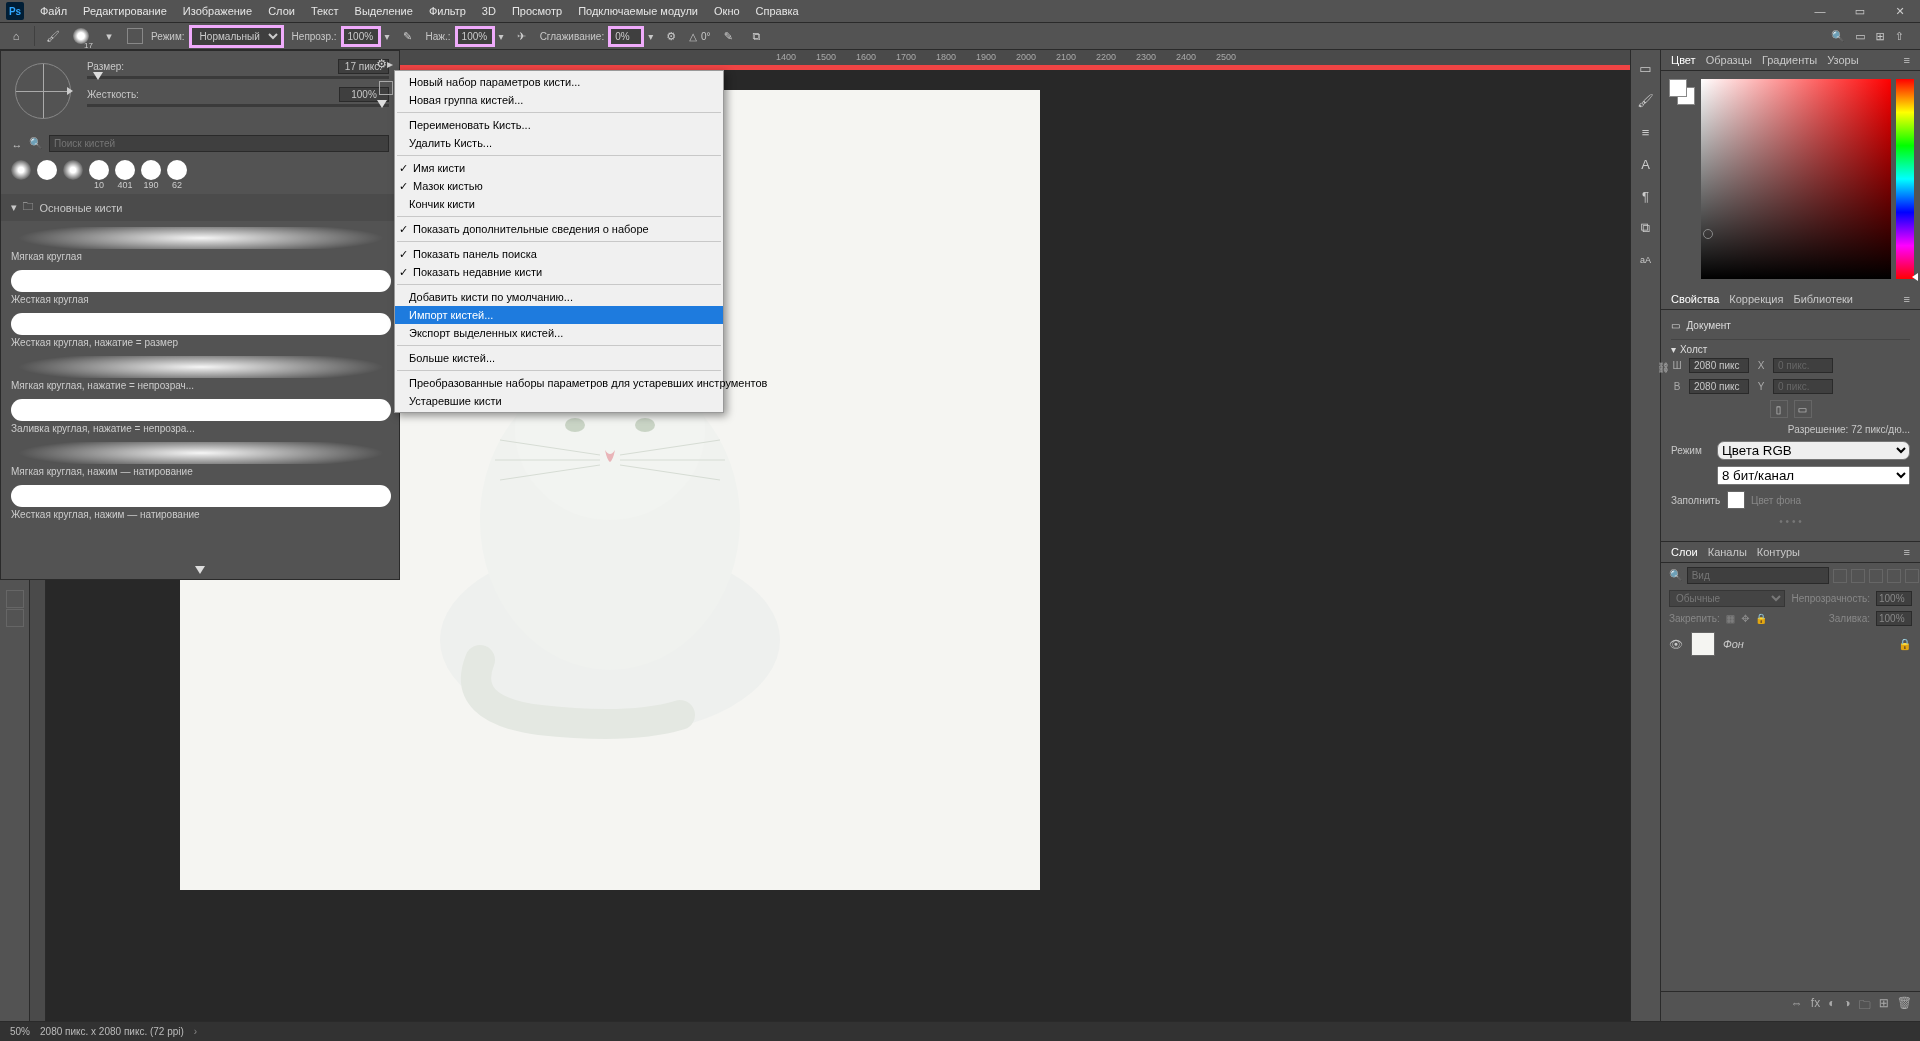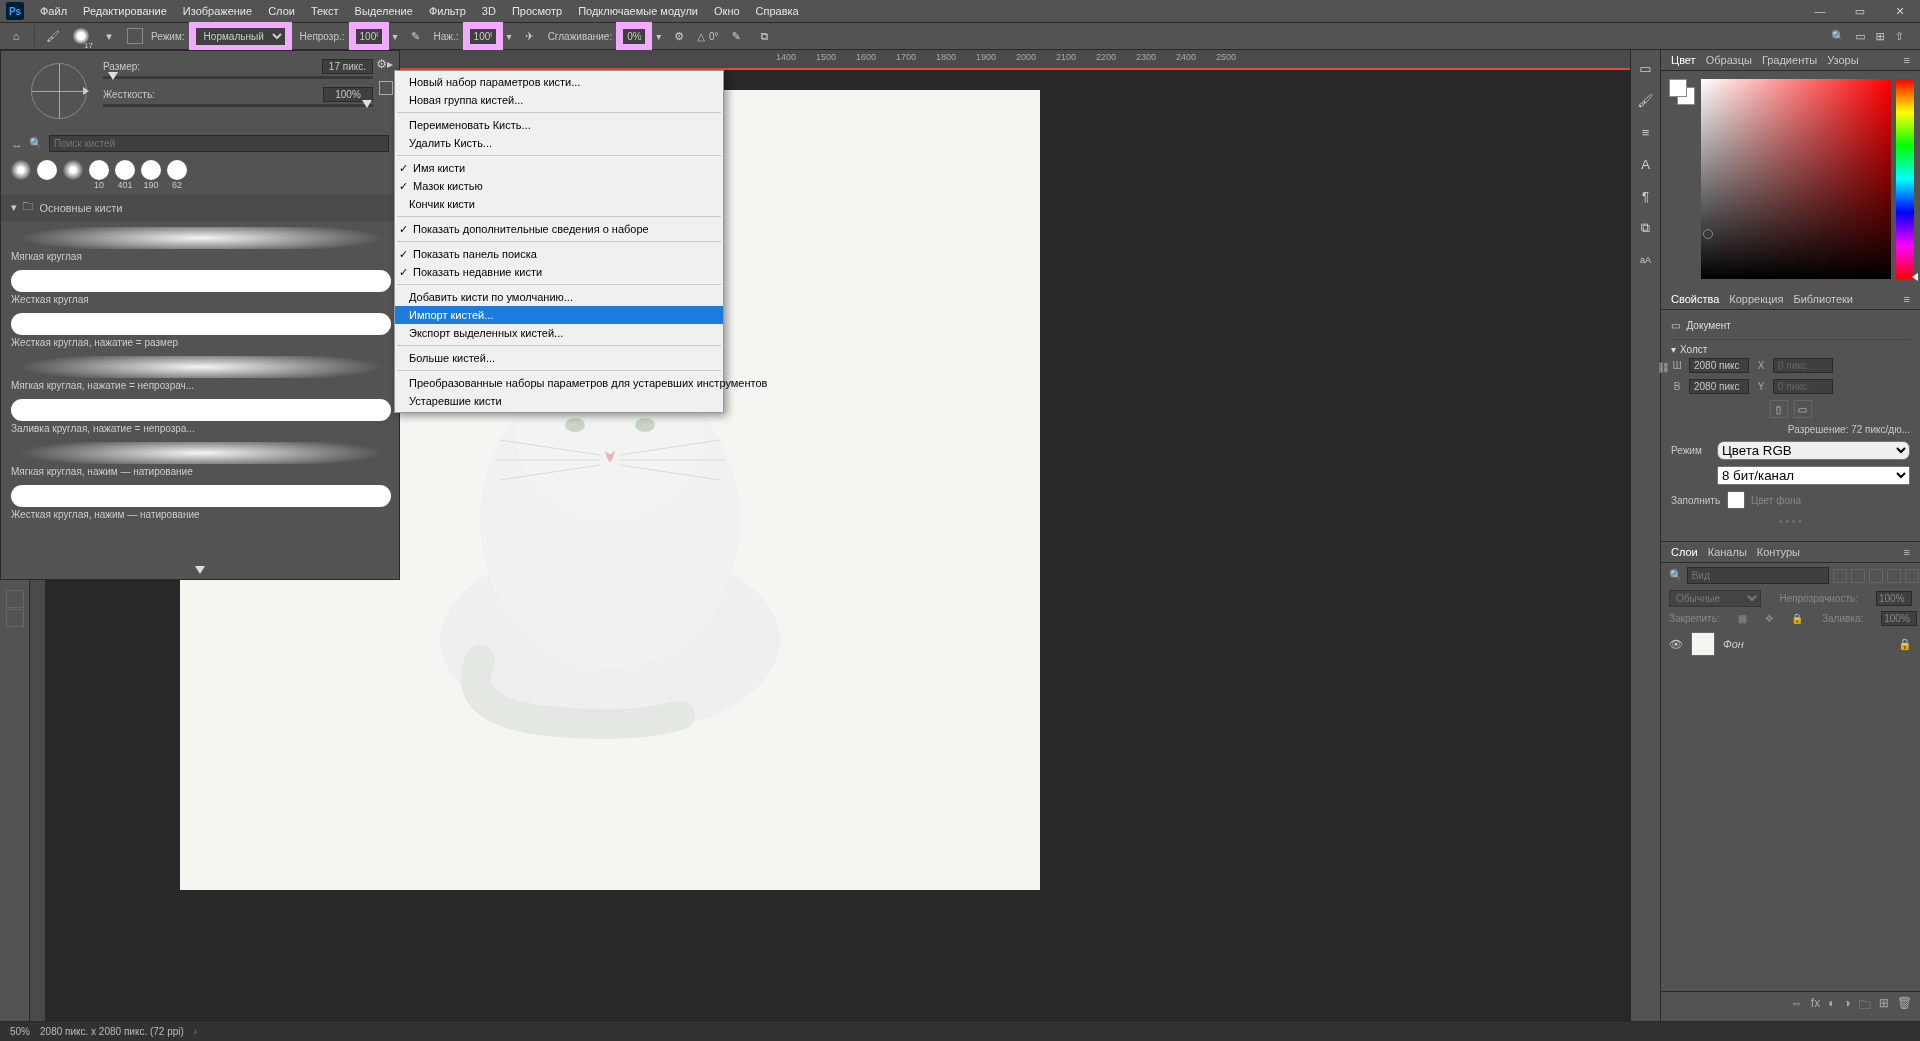--- a/index.html
+++ b/index.html
@@ -10,45 +10,45 @@
 .menubar .ps-logo { width:18px; height:18px; background:#001e36; border-radius:2px; display:flex; align-items:center; justify-content:center; color:#31a8ff; font-weight:bold; font-size:10px; margin-right:8px; }
 .menubar span.mb { padding:0 8px; cursor:default; color:#e6e6e6; font-size:11px; }
 .menubar .winbtns { position:absolute; right:0; top:0; display:flex; height:22px; }
 .menubar .winbtns div { width:40px; display:flex; align-items:center; justify-content:center; color:#ccc; }
 
 
 .options { height:28px; background:#535353; border-top:1px solid #2a2a2a; border-bottom:1px solid #2a2a2a; display:flex; align-items:center; padding:0 6px; gap:8px; }
 .options .ico { width:20px; height:20px; display:flex; align-items:center; justify-content:center; color:#ccc; }
 .options .sep { width:1px; height:20px; background:#404040; }
 .opt-field { display:flex; align-items:center; gap:4px; font-size:10px; }
-.opt-field select, .opt-field input { background:#3f3f3f; border:7px solid #f0abfc; color:#ccc; font-size:10px; padding:2px 4px; }
+.opt-field select, .opt-field input { background:#3f3f3f; border:3px solid #f0abfc; color:#ccc; font-size:10px; padding:2px 4px; }
 .options .right { margin-left:auto; display:flex; gap:10px; padding-right:10px; }
 
 
 .tabbar { height:26px; background:#323232; border-bottom:1px solid #2a2a2a; display:flex; align-items:flex-end; padding:0 8px; position:relative; }
 .tabbar .collapseR { position:absolute; right:6px; top:2px; color:#aaa; }
 
 
 .main { position:absolute; top:50px; left:0; right:0; bottom:20px; display:flex; }
 .tools { width:30px; background:#535353; border-right:1px solid #2a2a2a; }
 .canvas-area { flex:1; background:#282828; position:relative; overflow:hidden; }
 .right-strip { width:30px; background:#535353; border-left:1px solid #2a2a2a; display:flex; flex-direction:column; align-items:center; gap:12px; padding-top:8px; }
 .right-strip div { width:20px; height:20px; color:#ccc; display:flex; align-items:center; justify-content:center; font-size:13px; }
 .right-panels { width:260px; background:#535353; border-left:1px solid #2a2a2a; display:flex; flex-direction:column; }
 
 
-.ruler-h { position:absolute; top:0; left:16px; right:0; height:20px; background:#4a4a4a; border-bottom:2px solid #ef4444; }
+.ruler-h { position:absolute; top:0; left:16px; right:0; height:20px; background:#4a4a4a; border-bottom:5px solid #ef4444; }
 .ruler-v { position:absolute; top:20px; left:0; bottom:0; width:16px; background:#4a4a4a; border-right:1px solid #2a2a2a; }
 .ruler-h .tick { position:absolute; top:2px; font-size:9px; color:#aaa; }
 .canvas { position:absolute; left:150px; top:40px; width:860px; height:800px; background:#f5f5f2; }
 .cat { position:absolute; left:50%; top:55%; transform:translate(-50%,-50%); width:480px; height:420px; }
 
 
 .brush-panel { position:absolute; left:0; top:50px; width:400px; height:530px; background:#535353; border:1px solid #2a2a2a; z-index:5; }
-.brush-top { padding:8px 26px; display:flex; }
+.brush-top { padding:8px 10px; display:flex; }
 .brush-angle-widget { width:56px; height:56px; border:1px solid #888; border-radius:50%; position:relative; margin:4px; }
 .brush-angle-widget:before, .brush-angle-widget:after { content:''; position:absolute; background:#aaa; }
 .brush-angle-widget:before { left:0; right:0; top:50%; height:1px; }
 .brush-angle-widget:after { top:0; bottom:0; left:50%; width:1px; }
 .brush-angle-widget .arrow { position:absolute; right:-3px; top:50%; width:0; height:0; border-left:6px solid #ccc; border-top:4px solid transparent; border-bottom:4px solid transparent; transform:translateY(-50%); }
 .brush-sliders { flex:1; margin-left:12px; }
 .brush-sliders .row { display:flex; align-items:center; justify-content:space-between; font-size:10px; margin-bottom:2px; }
 .brush-sliders .val { background:#3f3f3f; padding:1px 6px; border:1px solid #2a2a2a; min-width:50px; text-align:center; }
 .slider-track { height:3px; background:#3a3a3a; position:relative; margin-bottom:8px; }
 .slider-track .handle { position:absolute; top:-4px; width:0; height:0; border-left:5px solid transparent; border-right:5px solid transparent; border-top:8px solid #ddd; }
@@ -100,21 +100,21 @@
 .props-row .lbl { width:12px; text-align:center; color:#aaa; }
 .props-row .val { background:#3f3f3f; border:1px solid #2a2a2a; padding:1px 4px; min-width:60px; }
 .props-row .greyval { color:#666; }
 .props-btn { width:18px; height:18px; border:1px solid #666; display:flex; align-items:center; justify-content:center; }
 
 .layers-panel { flex:1; border-top:1px solid #2a2a2a; display:flex; flex-direction:column; }
 .layer-search { margin:4px 8px; display:flex; gap:4px; align-items:center; }
 .layer-search input { flex:1; background:#3f3f3f; border:1px solid #2a2a2a; color:#aaa; font-size:10px; padding:2px 4px; }
 .layer-filter-icons { display:flex; gap:4px; }
 .layer-filter-icons div { width:14px; height:14px; border:1px solid #666; }
-.layer-controls { display:flex; gap:18px; padding:2px 8px; align-items:center; font-size:10px; color:#888; }
+.layer-controls { display:flex; gap:6px; padding:2px 8px; align-items:center; font-size:10px; color:#888; }
 .layer-controls select, .layer-controls input { background:#3f3f3f; border:1px solid #2a2a2a; color:#888; font-size:10px; padding:1px 2px; }
 .layer-row { display:flex; align-items:center; gap:8px; padding:4px 8px; }
 .layer-eye { width:14px; }
 .layer-thumb { width:24px; height:24px; background:#f5f5f2; border:1px solid #666; }
 .layer-lock { margin-left:auto; }
 .layer-footer { margin-top:auto; display:flex; gap:8px; justify-content:flex-end; padding:4px 8px; border-top:1px solid #2a2a2a; color:#aaa; }
 .layer-footer span { font-size:12px; }
 
 
 .status { position:absolute; left:0; right:0; bottom:0; height:20px; background:#323232; border-top:1px solid #2a2a2a; display:flex; align-items:center; padding:0 10px; gap:10px; font-size:10px; color:#bbb; }

